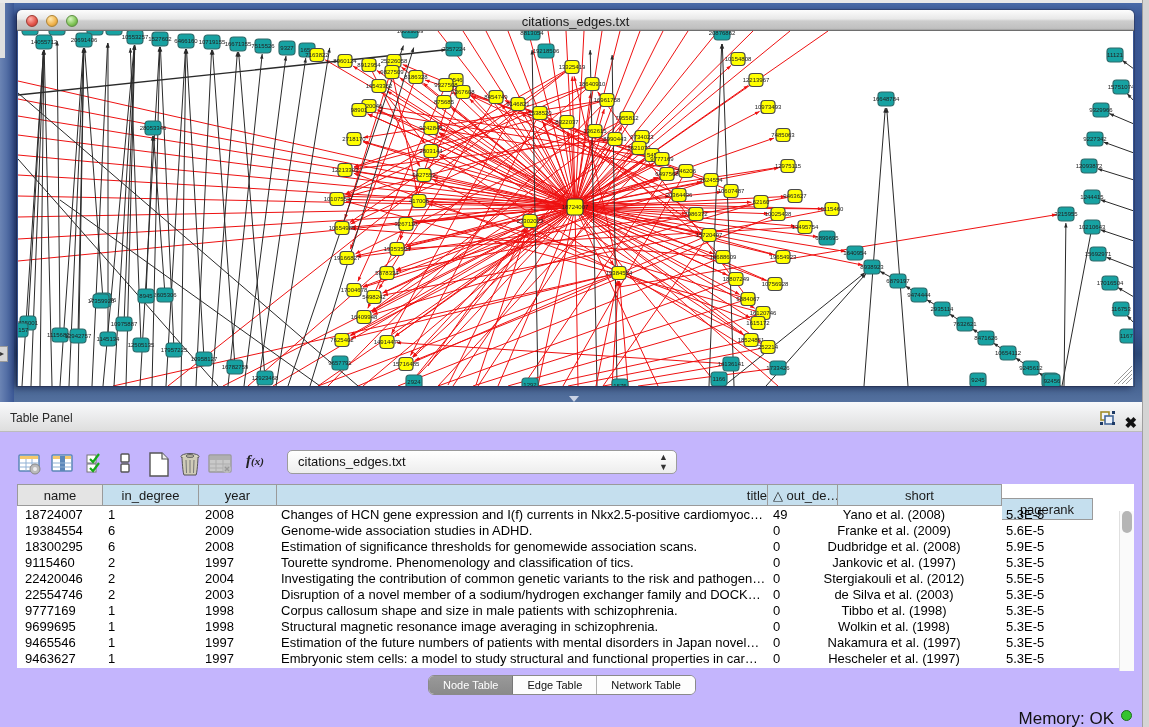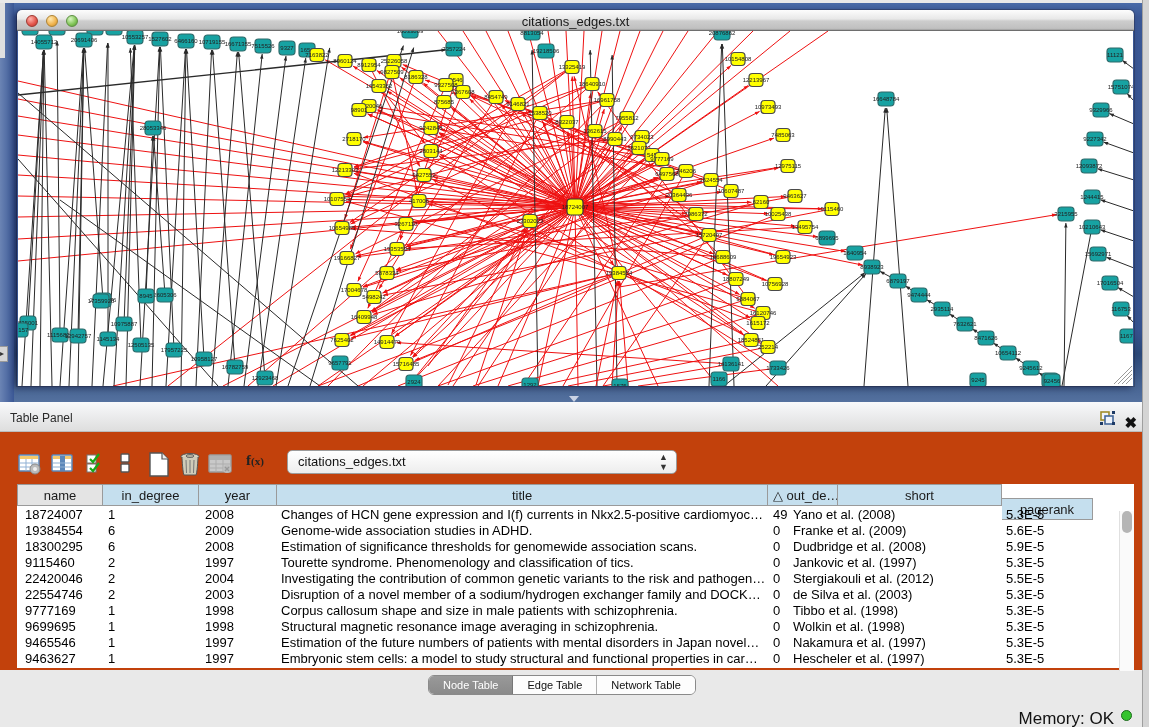--- a/index.html
+++ b/index.html
@@ -17,37 +17,37 @@
   border-radius:5px 5px 0 0; box-shadow:-3px 2px 6px rgba(0,0,30,.45), 0 0 0 1px rgba(40,40,60,.35); }
 #titlebar { position:absolute; left:0; top:0; width:100%; height:21px;
   border-radius:5px 5px 0 0;
   background:linear-gradient(180deg,#fdfdfd 0,#e8e8e8 45%,#cdcdcd 55%,#c0c0c0 92%,#9d9d9d 100%);
   border-bottom:1px solid #6e6e6e; }
 #titlebar .tl { position:absolute; top:15px; width:12px; height:12px; border-radius:50%; top:15px; }
 #title { position:absolute; width:100%; text-align:center; top:4px; font-size:13px; color:#1a1a1a; }
 .tl { position:absolute; width:12px; height:12px; border-radius:50%; top:15px; }
 #content { position:absolute; left:1px; top:21px; width:1115px; height:355px; background:#fff; overflow:hidden; }
 
-#panel { position:absolute; left:0; top:402px; width:1142px; height:268px; background:#c2410c; }
+#panel { position:absolute; left:0; top:402px; width:1142px; height:325px; background:#c4b5fd; }
 #phead { position:absolute; left:0; top:0; width:100%; height:30px;
   background:linear-gradient(180deg,#f8f9fb,#dedede); border-bottom:1px solid #bcbcbc;
   font-size:12px; color:#2a2a2a; line-height:32px; padding-left:10px; }
 #pclose { position:absolute; right:5px; top:5px; font-size:15px; font-weight:bold; color:#111; }
 #toolbar { position:absolute; left:15px; top:44px; width:1120px; height:40px; }
 #combo { position:absolute; left:272px; top:4px; width:390px; height:24px; background:linear-gradient(180deg,#ffffff,#ededed);
   border:1px solid #9c9c9c; border-radius:5px; font-size:13px; color:#111; line-height:22px; padding-left:10px; }
 #combo .ar { position:absolute; right:8px; top:1px; font-size:9px; color:#333; line-height:10px; }
 
 #tbl { position:absolute; left:17px; top:82px; width:1117px; height:184px; background:#fff; font-size:13px; }
 .th { position:absolute; top:0; height:22px; background:#c5dfee; border:1px solid #9a9a9a; border-left:none;
   text-align:center; line-height:21px; color:#1a1a1a; white-space:nowrap; overflow:hidden; }
 .tr { position:absolute; left:0; width:1100px; height:16px; line-height:16px; color:#000; white-space:nowrap; }
 .tr div { position:absolute; top:0; }
 .c0 { left:8px; } .c1 { left:91px; } .c2 { left:188px; } .c3 { left:264px; }
-.c4 { left:756px; } .c5 { left:776px; width:164px; } .c6 { left:989px; }
+.c4 { left:756px; } .c5 { left:795px; width:164px; text-align:center; } .c6 { left:989px; }
 #vscroll { position:absolute; left:1102px; top:27px; width:15px; height:160px; background:#fafafa;
   border-left:1px solid #e0e0e0; }
 #vthumb { position:absolute; left:2px; top:0px; width:10px; height:22px; background:#b5b5b5; border-radius:6px; }
 
 #tabs { position:absolute; left:428px; top:273px; height:20px; display:flex;
   border:1px solid #8a8a8a; border-radius:6px; overflow:hidden; background:#fff; font-size:11px; }
 .tab { padding:0 14px; line-height:19px; color:#111; border-right:1px solid #b0b0b0; background:#fdfdfd; }
 .tab.sel { background:linear-gradient(180deg,#999,#8a8a8a); color:#fff; border-right:1px solid #777; }
 .tab:last-child { border-right:none; }
 #mem { position:absolute; right:28px; top:307px; font-size:17px; color:#111; }
@@ -899,28 +899,28 @@
     <svg class="ic" style="left:193px" width="26" height="24">
         <rect x="1" y="3" width="22" height="17" rx="1" fill="#c9c9c9" stroke="#9a9a9a" stroke-width="1.4"></rect>
         <rect x="2" y="4" width="20" height="4" fill="#b0b0b0"></rect>
         <line x1="8" y1="8" x2="8" y2="20" stroke="#adadad"></line>
         <line x1="15" y1="8" x2="15" y2="20" stroke="#adadad"></line>
         <line x1="2" y1="12" x2="22" y2="12" stroke="#adadad"></line>
         <line x1="2" y1="16" x2="22" y2="16" stroke="#adadad"></line>
         <circle cx="19" cy="17" r="4" fill="#bdbdbd"></circle>
         <path d="M17 15 L21 19 M21 15 L17 19" stroke="#999" stroke-width="1.4"></path>
       </svg>
-    <div class="ic" style="left:231px;top:6px;font-size:15px;font-weight:bold;color:#222;font-family:'Liberation Serif',serif">f<span style="font-size:11px">(x)</span></div>
+    <div class="ic" style="left:231px;top:6px;font-size:15px;font-style:italic;font-weight:bold;color:#222;font-family:'Liberation Serif',serif">f<span style="font-size:11px">(x)</span></div>
     <div id="combo">citations_edges.txt<div class="ar">▲<br>▼</div></div>
   </div>
   <div id="tbl">
     <div class="th" style="left:0;width:86px;background:#e4e4e4;border-left:1px solid #9a9a9a;">name</div>
     <div class="th" style="left:86px;width:96px;">in_degree</div>
     <div class="th" style="left:182px;width:78px;">year</div>
-    <div class="th" style="left:260px;width:491px;">title</div>
+    <div class="th" style="left:260px;width:491px;text-align:right;">title</div>
     <div class="th" style="left:751px;width:70px;text-align:center;padding-left:5px;">△ out_de…</div>
     <div class="th" style="left:821px;width:164px;">short</div>
     <div class="th" style="left:985px;width:91px;margin-top:14px;">pagerank</div>
     <div style="position:absolute;top:23px;width:100%;">
       <div class="tr" style="top:0px">
           <div class="c0">18724007</div>
           <div class="c1">1</div>
           <div class="c2">2008</div>
           <div class="c3">Changes of HCN gene expression and I(f) currents in Nkx2.5-positive cardiomyoc…</div>
           <div class="c4">49</div>

